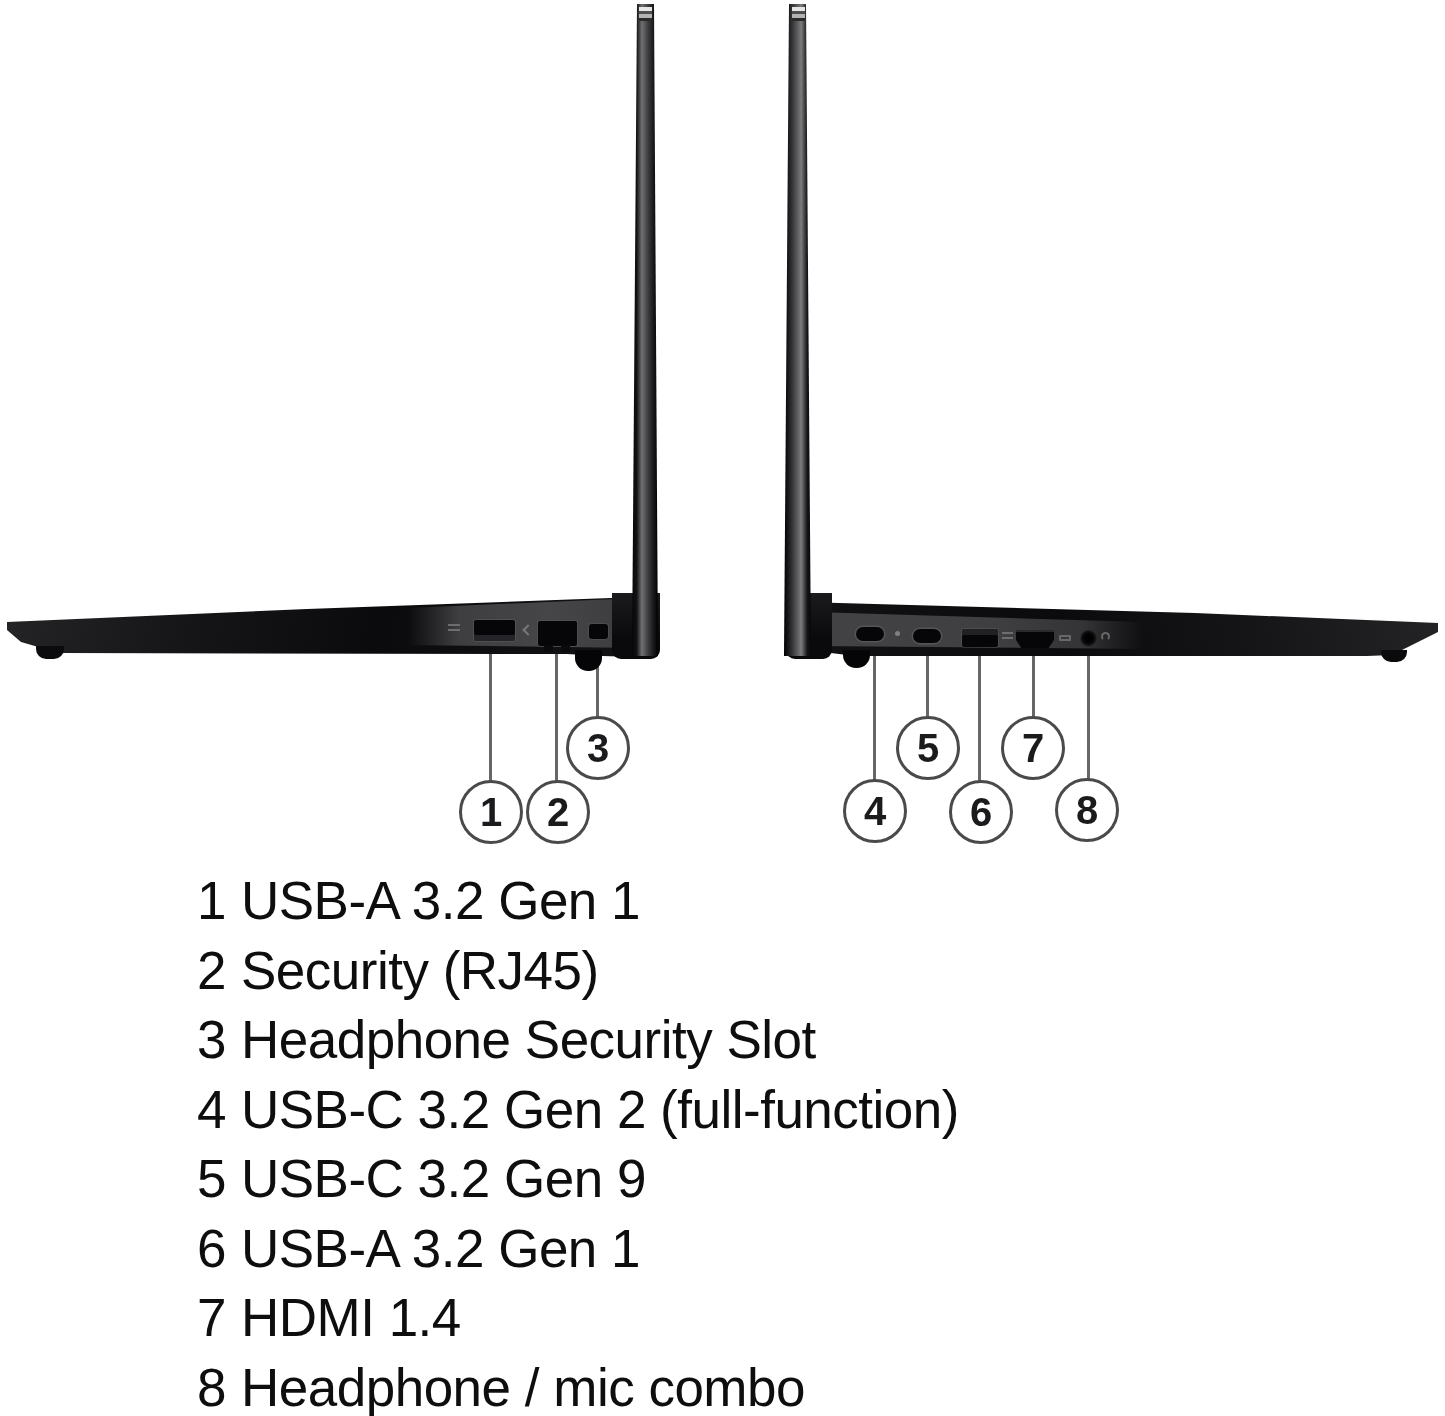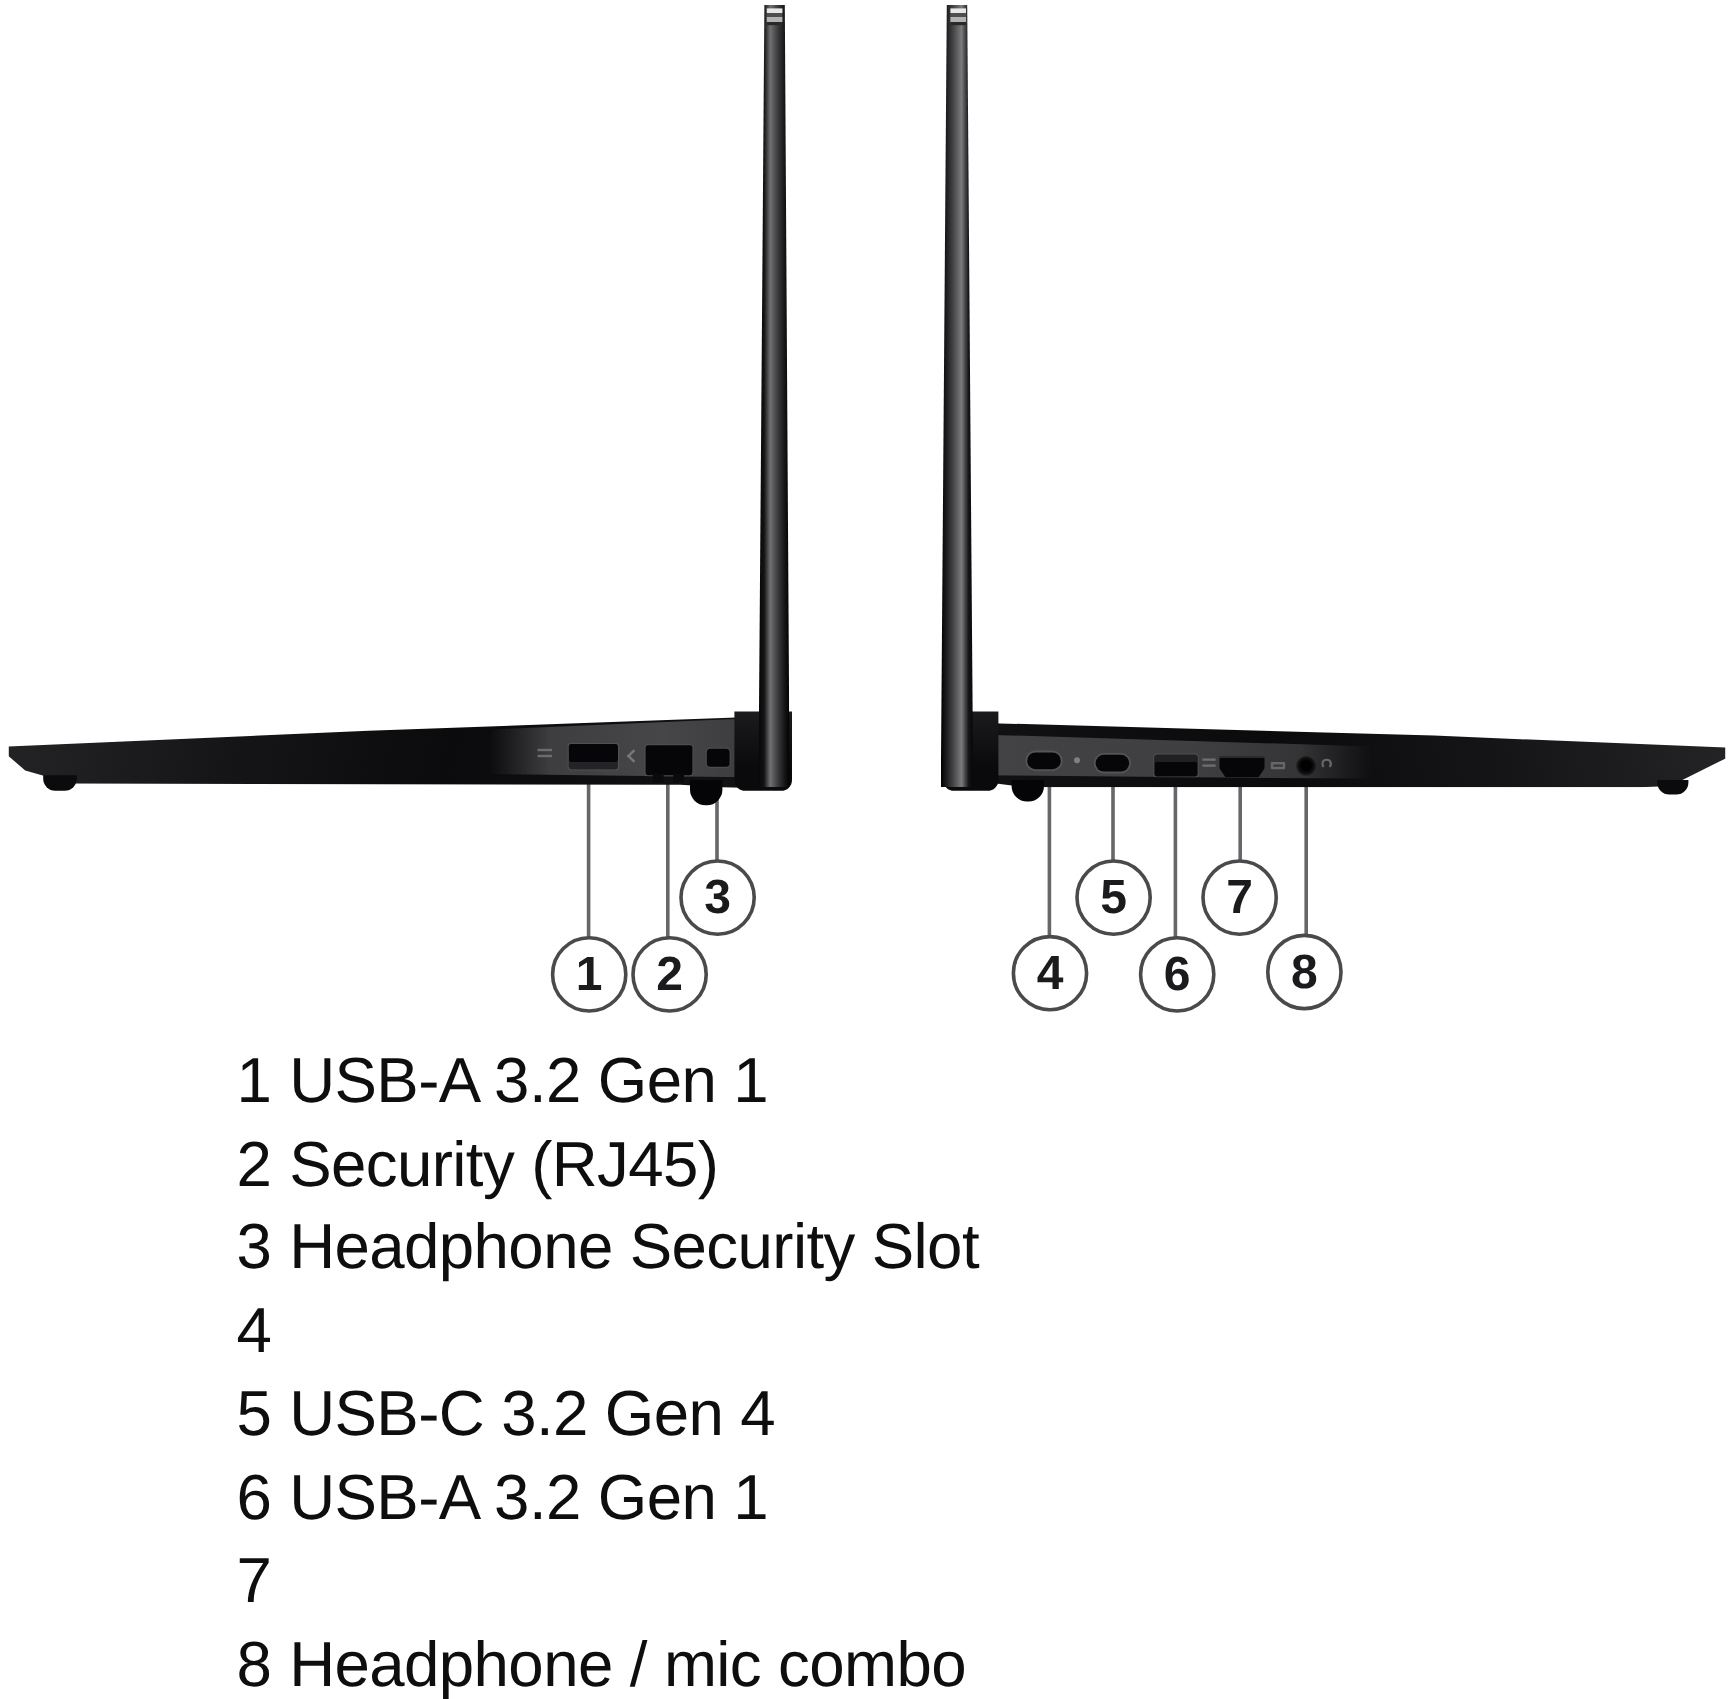--- a/index.html
+++ b/index.html
@@ -192,20 +192,20 @@
       <span>7</span>
     </div>
   <div class="bubble" id="cb8">
       <span>8</span>
     </div>
 
   <div class="legend">
     <div class="lrow"><span class="lnum">1</span><span class="ltxt">USB-A 3.2 Gen 1</span></div>
     <div class="lrow"><span class="lnum">2</span><span class="ltxt">Security (RJ45)</span></div>
     <div class="lrow"><span class="lnum">3</span><span class="ltxt">Headphone Security Slot</span></div>
-    <div class="lrow"><span class="lnum">4</span></div>
-    <div class="lrow"><span class="lnum">5</span><span class="ltxt">USB-C 3.2 Gen 4</span></div>
+    <div class="lrow"><span class="lnum">4</span><span class="ltxt">USB-C 3.2 Gen 2 (full-function)</span></div>
+    <div class="lrow"><span class="lnum">5</span><span class="ltxt">USB-C 3.2 Gen 9</span></div>
     <div class="lrow"><span class="lnum">6</span><span class="ltxt">USB-A 3.2 Gen 1</span></div>
-    <div class="lrow"><span class="lnum">7</span></div>
+    <div class="lrow"><span class="lnum">7</span><span class="ltxt">HDMI 1.4</span></div>
     <div class="lrow"><span class="lnum">8</span><span class="ltxt">Headphone / mic combo</span></div>
   </div>
 
 </div>
 
 </body></html>

